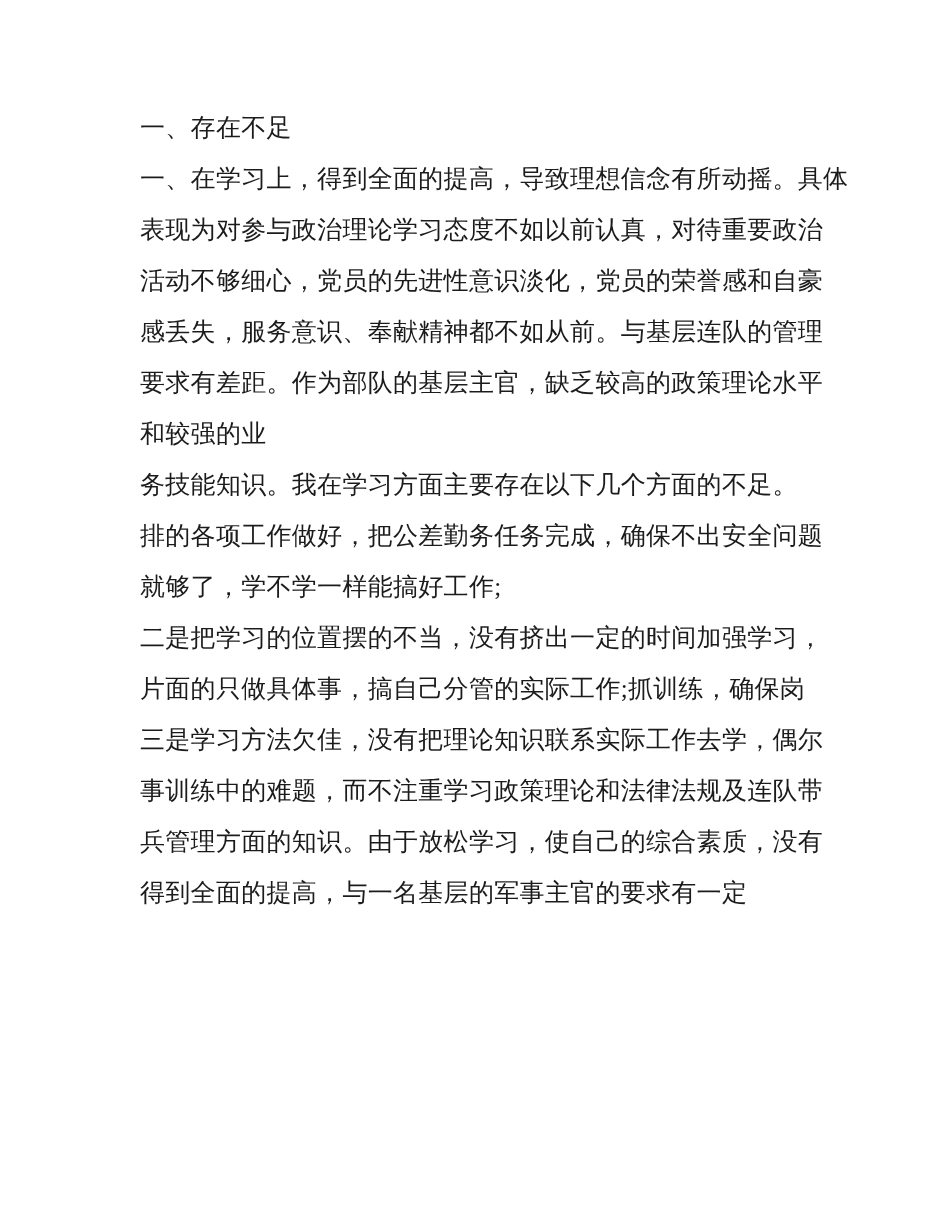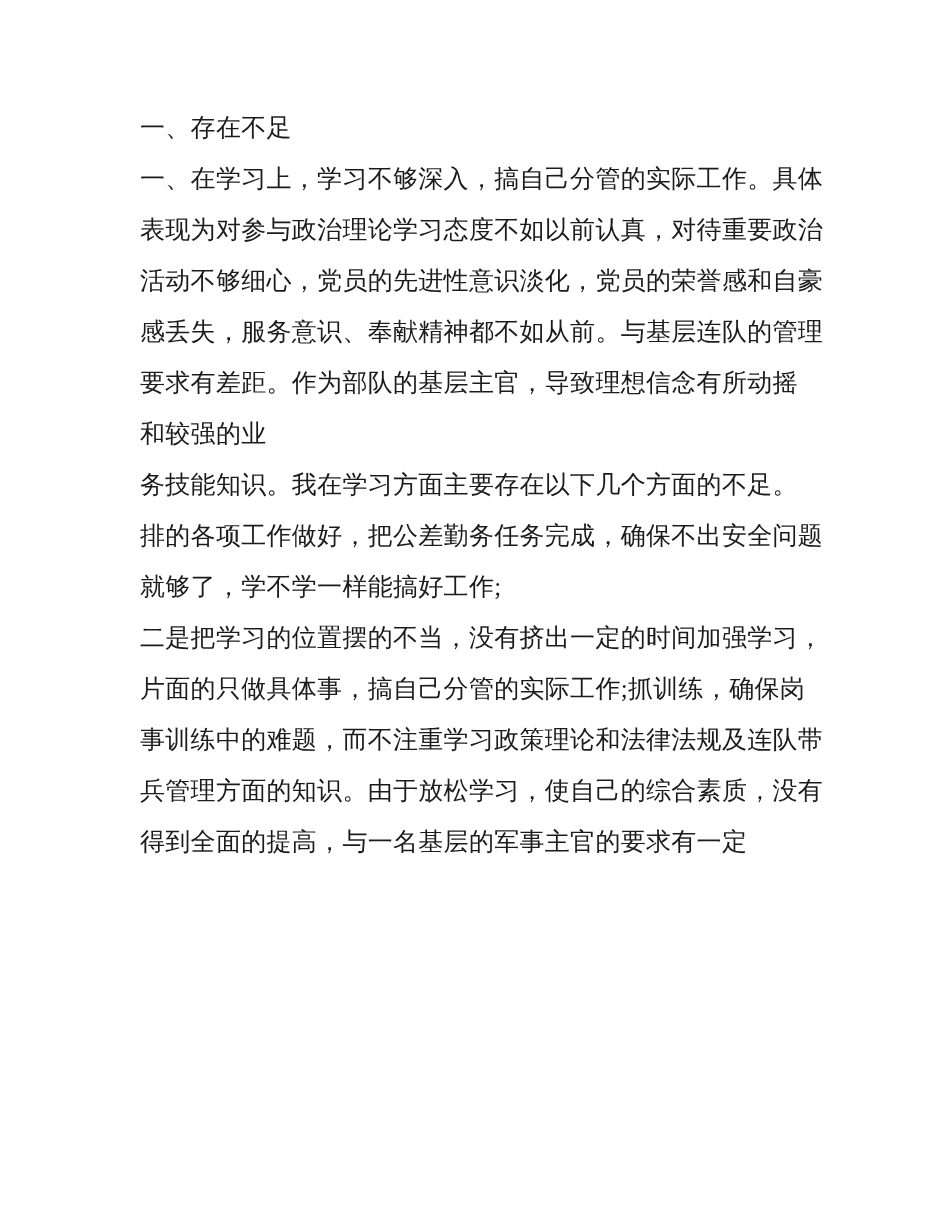--- a/index.html
+++ b/index.html
@@ -29,27 +29,28 @@
     white-space: nowrap;
     font-weight: 400;
     -webkit-font-smoothing: antialiased;
   }
 </style>
 </head>
 <body>
 
 <div class="doc-page">
   <div class="doc-line">一、存在不足</div>
-  <div class="doc-line">一、在学习上，学习不够深入，搞自己分管的实际工作。具体</div>
+  <div class="doc-line">一、在学习上，得到全面的提高，导致理想信念有所动摇。具体</div>
   <div class="doc-line">表现为对参与政治理论学习态度不如以前认真，对待重要政治</div>
   <div class="doc-line">活动不够细心，党员的先进性意识淡化，党员的荣誉感和自豪</div>
   <div class="doc-line">感丢失，服务意识、奉献精神都不如从前。与基层连队的管理</div>
-  <div class="doc-line">要求有差距。作为部队的基层主官，导致理想信念有所动摇</div>
+  <div class="doc-line">要求有差距。作为部队的基层主官，缺乏较高的政策理论水平</div>
   <div class="doc-line">和较强的业</div>
   <div class="doc-line">务技能知识。我在学习方面主要存在以下几个方面的不足。</div>
   <div class="doc-line">排的各项工作做好，把公差勤务任务完成，确保不出安全问题</div>
   <div class="doc-line">就够了，学不学一样能搞好工作;</div>
   <div class="doc-line">二是把学习的位置摆的不当，没有挤出一定的时间加强学习，</div>
   <div class="doc-line">片面的只做具体事，搞自己分管的实际工作;抓训练，确保岗</div>
+  <div class="doc-line">三是学习方法欠佳，没有把理论知识联系实际工作去学，偶尔</div>
   <div class="doc-line">事训练中的难题，而不注重学习政策理论和法律法规及连队带</div>
   <div class="doc-line">兵管理方面的知识。由于放松学习，使自己的综合素质，没有</div>
   <div class="doc-line">得到全面的提高，与一名基层的军事主官的要求有一定</div>
 </div>
 
 </body></html>

